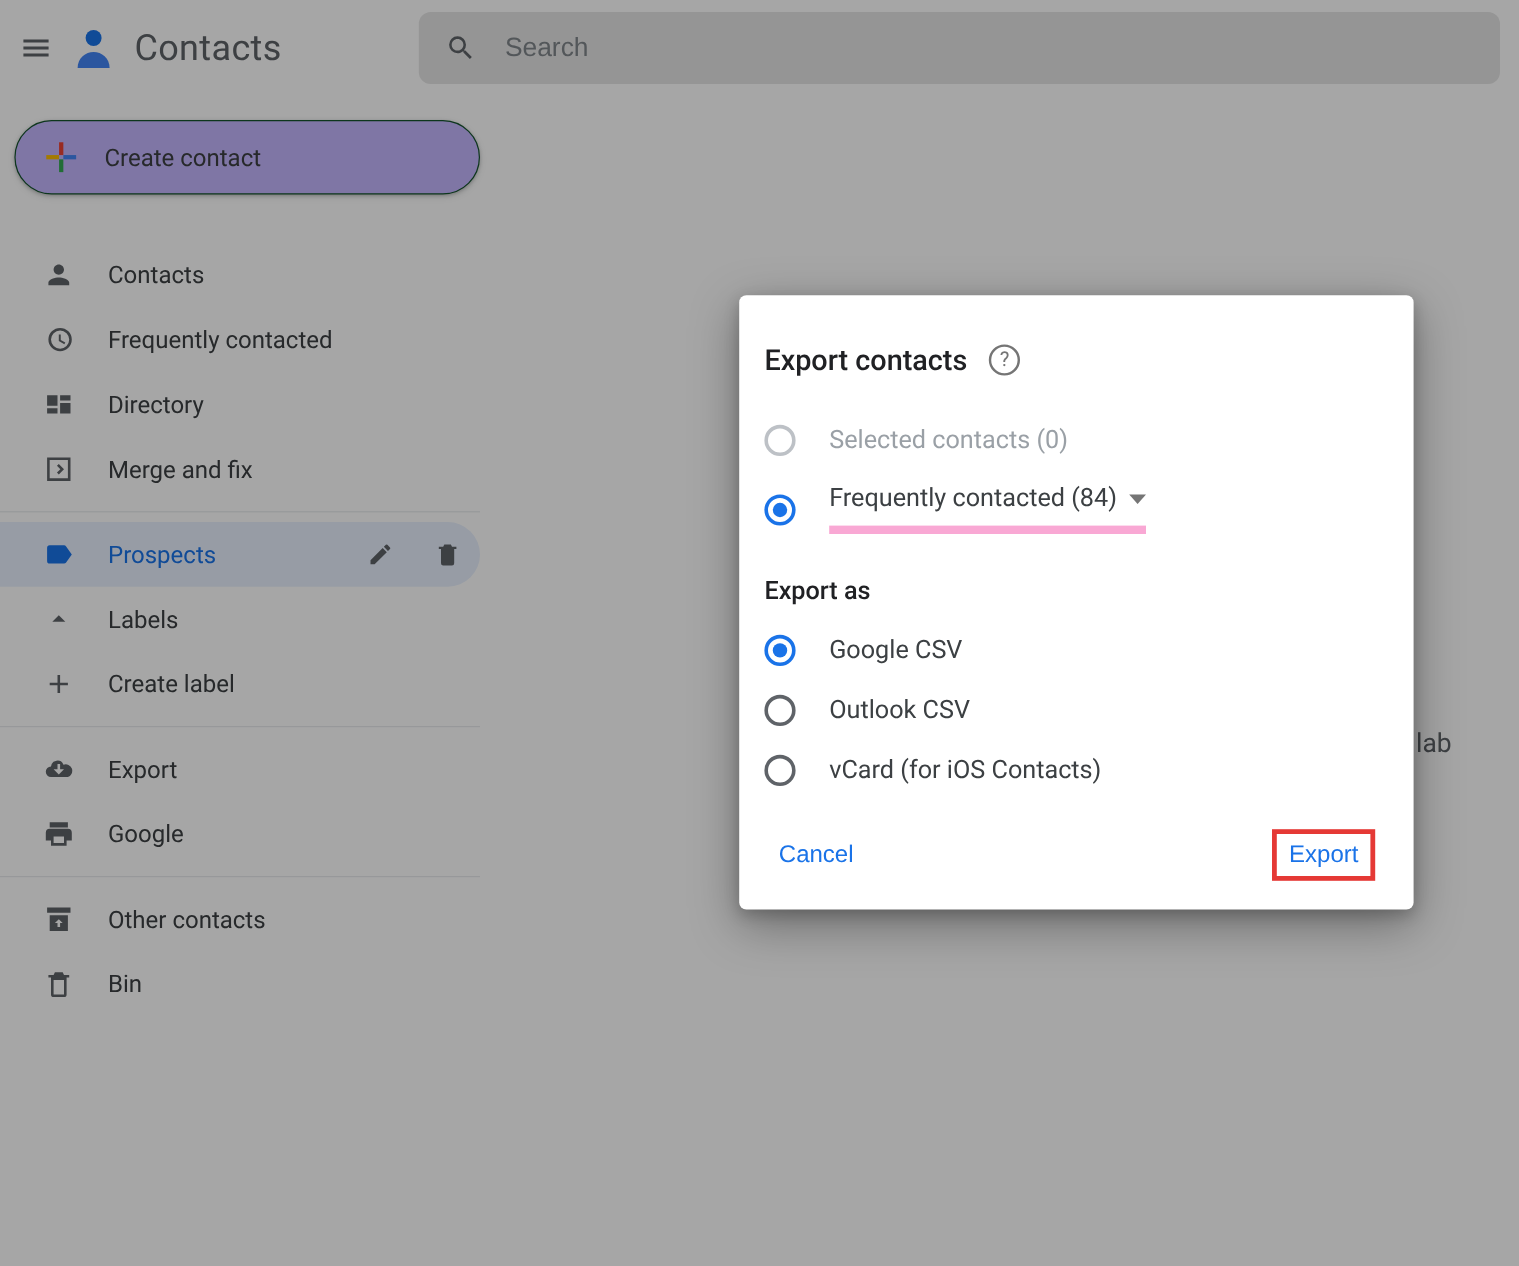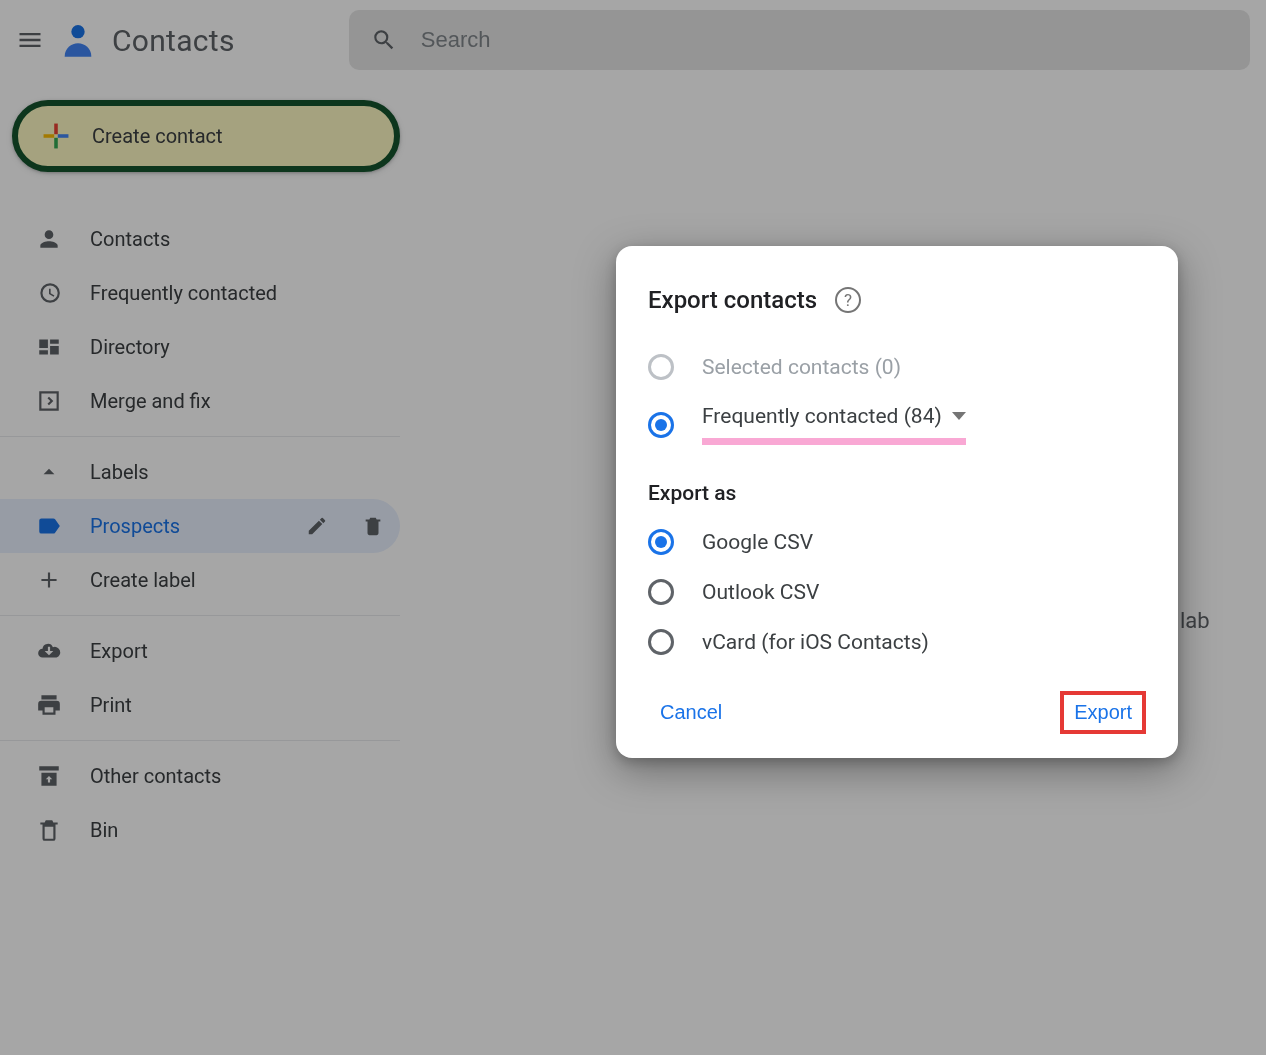--- a/index.html
+++ b/index.html
@@ -54,22 +54,22 @@
 
   
   .sidebar {
     position:absolute;
     left:0; top:100px;
     width: 400px;
   }
   .create-btn {
     display:flex; align-items:center;
     gap:20px;
-    background:#fef9c3;
-    border:6px solid #14532d;
+    background:#c4b5fd;
+    border:1px solid #14532d;
     border-radius:36px;
     padding: 14px 30px 14px 22px;
     margin-left:12px;
     box-shadow: 0 1px 3px rgba(60,64,67,0.3), 0 2px 6px rgba(60,64,67,0.15);
     cursor:pointer;
   }
   .plus-icon { width:32px; height:32px; }
   .create-btn-label { font-size:20px; color:#3c4043; }
   .nav-list { margin-top:40px; }
   .nav-item {
@@ -91,24 +91,24 @@
   .nav-item .label { flex:1; }
   .nav-item .action-icon { width:22px; height:22px; color:#5f6368; margin-left:6px; }
   .divider { height:1px; background:#e8eaed; margin:8px 0; }
 
   
   .dialog {
     position:absolute;
     left:616px; top:246px;
     width:562px;
     background:#fff;
-    border-radius:16px;
+    border-radius:6px;
     box-shadow: 0 12px 40px rgba(0,0,0,0.35), 0 4px 12px rgba(0,0,0,0.2);
     z-index:100;
-    padding: 40px 32px 24px 32px;
+    padding: 40px 32px 24px 21px;
   }
   .dialog-title-row {
     display:flex; align-items:center; gap:18px;
     margin-bottom:40px;
   }
   .dialog-title { font-size:24px; font-weight:500; color:#202124; }
   .help-icon { width:26px; height:26px; border:2px solid #757575; border-radius:50%; display:flex; align-items:center; justify-content:center; font-size:17px; color:#757575; }
   .radio-group { display:flex; flex-direction:column; gap:24px; margin-bottom:36px; }
   .radio-row {
     display:flex; align-items:center; gap:28px;
@@ -233,28 +233,20 @@
         <span class="item-icon">
           <svg viewBox="0 0 24 24">
               <path fill="currentColor" d="M3 3h18v18H3V3zm2 2v14h14V5H5zm7 3l4 4-4 4-1.4-1.4L13.2 12l-2.6-2.6L12 8z"></path>
             </svg>
         </span>
         <span class="label">Merge and fix</span>
       </div>
 
       <div class="divider"></div>
 
-      <div class="nav-item">
-        <span class="item-icon">
-          <svg viewBox="0 0 24 24">
-              <path fill="currentColor" d="M7 14l5-5 5 5z"></path>
-            </svg>
-        </span>
-        <span class="label">Labels</span>
-      </div>
       <div class="nav-item selected">
         <span class="item-icon">
           <svg viewBox="0 0 24 24">
               <path fill="currentColor" d="M17.63 5.84A2 2 0 0016 5H5a2 2 0 00-2 2v10a2 2 0 002 2h11a2 2 0 001.63-.84L22 12l-4.37-6.16z"></path>
             </svg>
         </span>
         <span class="label">Prospects</span>
         <span class="action-icon">
           <svg viewBox="0 0 24 24">
               <path fill="currentColor" d="M3 17.25V21h3.75L17.81 9.94l-3.75-3.75L3 17.25zM20.71 7.04a1 1 0 000-1.41l-2.34-2.34a1 1 0 00-1.41 0l-1.83 1.83 3.75 3.75 1.83-1.83z"></path>
@@ -262,20 +254,28 @@
         </span>
         <span class="action-icon">
           <svg viewBox="0 0 24 24">
               <path fill="currentColor" d="M6 7h12v13a2 2 0 01-2 2H8a2 2 0 01-2-2V7zm3-4h6l1 2h4v2H4V5h4l1-2z"></path>
             </svg>
         </span>
       </div>
       <div class="nav-item">
         <span class="item-icon">
           <svg viewBox="0 0 24 24">
+              <path fill="currentColor" d="M7 14l5-5 5 5z"></path>
+            </svg>
+        </span>
+        <span class="label">Labels</span>
+      </div>
+      <div class="nav-item">
+        <span class="item-icon">
+          <svg viewBox="0 0 24 24">
               <path fill="currentColor" d="M11 5h2v6h6v2h-6v6h-2v-6H5v-2h6z"></path>
             </svg>
         </span>
         <span class="label">Create label</span>
       </div>
 
       <div class="divider"></div>
 
       <div class="nav-item">
         <span class="item-icon">
@@ -284,21 +284,21 @@
             </svg>
         </span>
         <span class="label">Export</span>
       </div>
       <div class="nav-item">
         <span class="item-icon">
           <svg viewBox="0 0 24 24">
               <path fill="currentColor" d="M19 8H5a3 3 0 00-3 3v6h4v4h12v-4h4v-6a3 3 0 00-3-3zm-3 11H8v-5h8v5zM19 3H5v4h14V3z"></path>
             </svg>
         </span>
-        <span class="label">Print</span>
+        <span class="label">Google</span>
       </div>
 
       <div class="divider"></div>
 
       <div class="nav-item">
         <span class="item-icon">
           <svg viewBox="0 0 24 24">
               <path fill="currentColor" d="M3 3h18v4H3zM5 9h14v12H5zM12 12l-3 3h2v3h2v-3h2l-3-3z"></path>
             </svg>
         </span>

